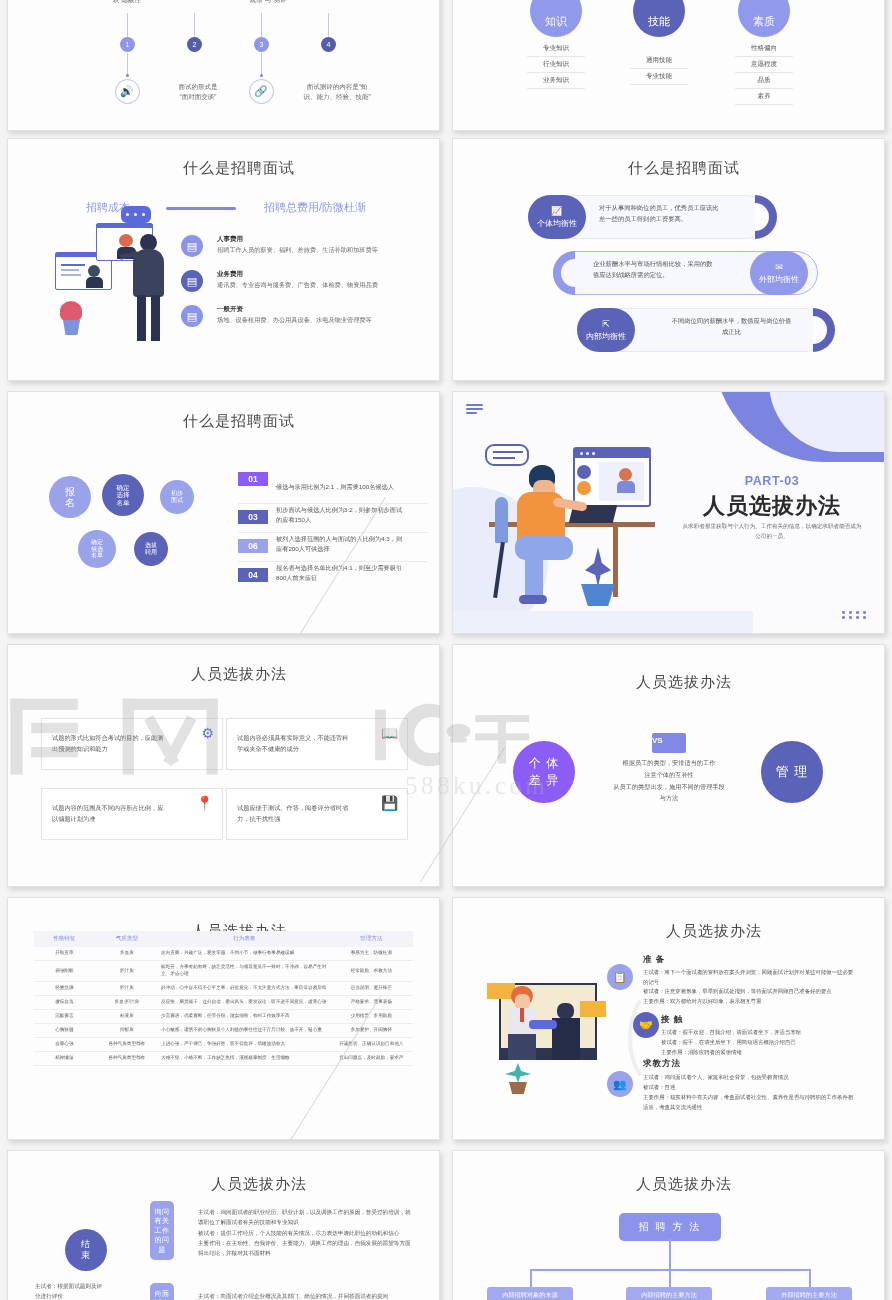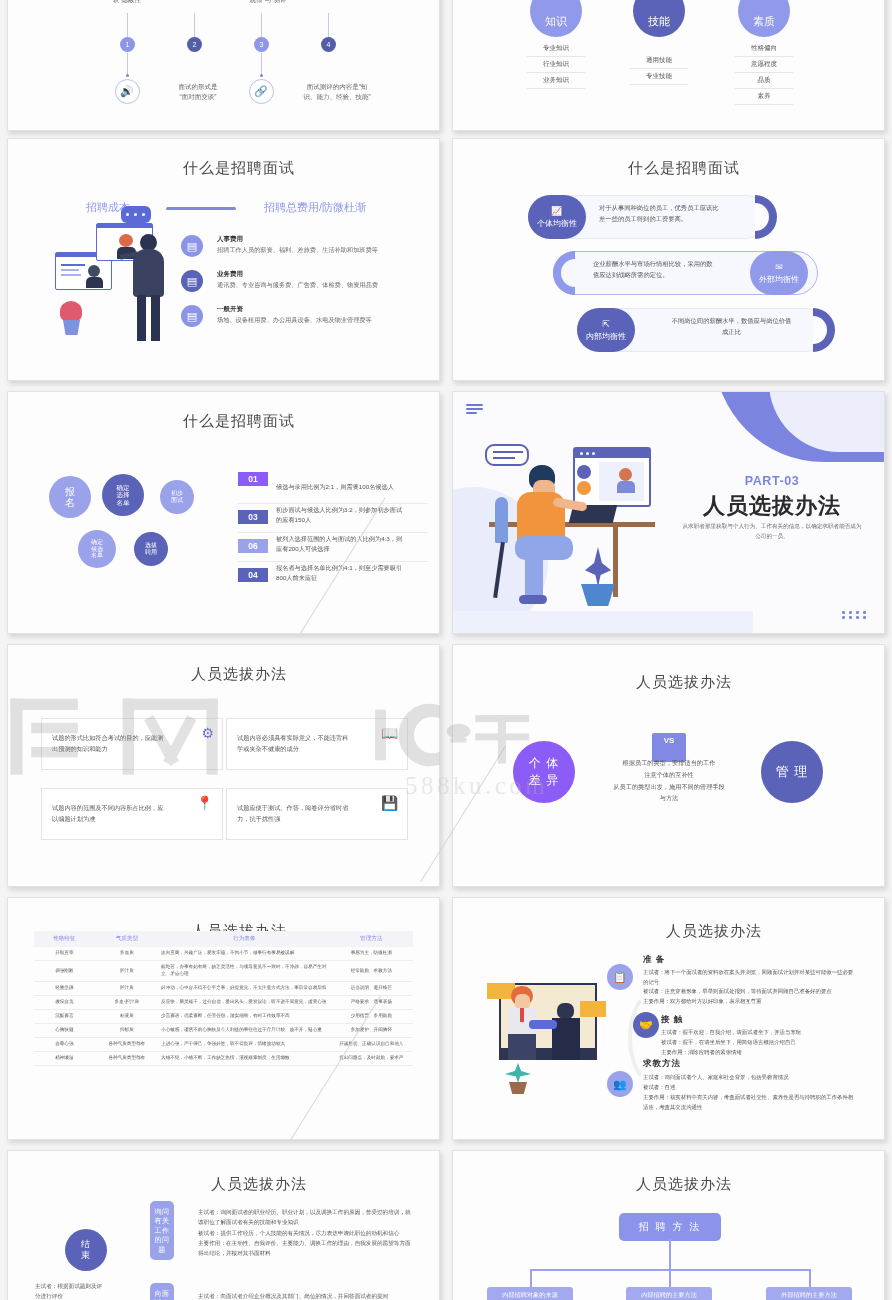--- a/index.html
+++ b/index.html
@@ -115,22 +115,22 @@
 
   
   .fc {
     position:absolute; width:182px; height:52px;
     border:1px solid #e4e4e4; background:#fff;
   }
   .fc-t { position:absolute; left:10px; top:14px; right:34px; font-size:6.2px; color:#555; line-height:1.75; }
   .fc-i { position:absolute; right:8px; top:6px; font-size:14px; color:#5d6ad4; }
 
   
-  .vs-badge { position:absolute; width:34px; height:29px; background:#8289e4; color:#fff;
-     font-size:8px; font-weight:bold; text-align:center; line-height:15px; border-radius:2px; }
+  .vs-badge { position:absolute; width:34px; height:20px; background:#8289e4; color:#fff;
+     font-size:8px; font-weight:bold; text-align:left; line-height:15px; border-radius:2px; }
   .vs-txt { position:absolute; font-size:6.2px; color:#555; text-align:center; line-height:1.9; }
   .vs-circ { position:absolute; border-radius:50%; color:#fff; display:flex;
      align-items:center; justify-content:center; text-align:center; }
 
   
   .tbl { position:absolute; left:26px; right:26px; top:33px; font-size:4.6px; color:#555; }
   .tbl table { width:100%; border-collapse:collapse; table-layout:fixed; }
   .tbl th { background:#f4f4f8; color:#8189e0; font-size:5.6px; padding:4px 2px;
      font-weight:normal; text-align:center; }
   .tbl td { padding:3.2px 2px; border-bottom:1px solid #ededed; line-height:1.45; vertical-align:middle; }

